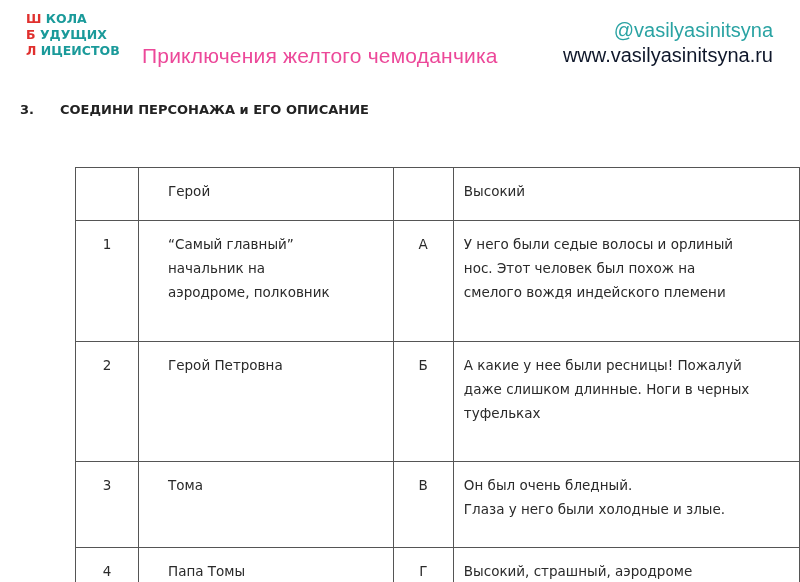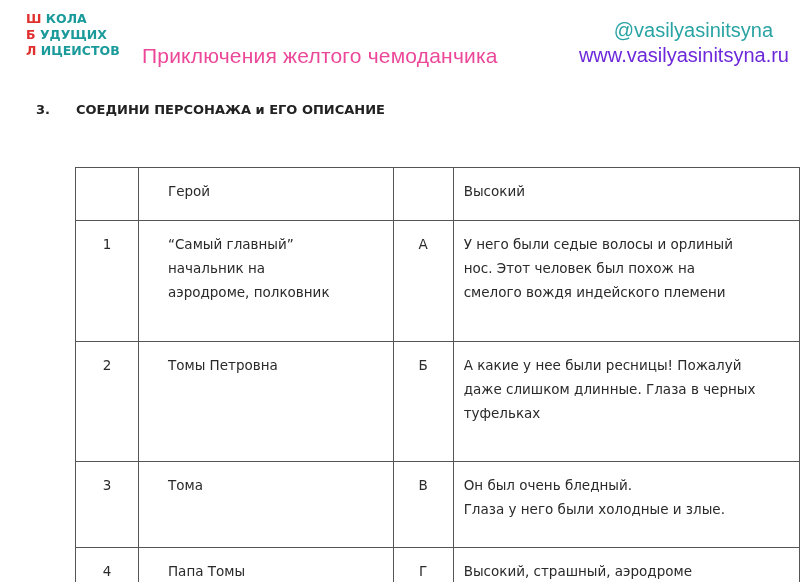--- a/index.html
+++ b/index.html
@@ -10,24 +10,24 @@
           font-weight: bold; font-size: 12.5px; line-height: 16px; letter-spacing: 0px; }
   .logo .ln { white-space: nowrap; }
   .logo .red { color: #e0302e; }
   .logo .teal { color: #1a9a9a; }
 
   .title { position: absolute; left: 142px; top: 44px; font-family: "Liberation Sans", sans-serif;
            font-size: 21px; color: #ec4899; white-space: nowrap; letter-spacing: 0.2px; }
 
   .handle { position: absolute; right: 27px; top: 19px; font-family: "Liberation Sans", sans-serif;
             font-size: 20px; color: #2aa3a3; white-space: nowrap; text-align: right; }
-  .site { position: absolute; right: 11px; top: 44px; font-family: "Liberation Sans", sans-serif;
-          font-size: 20px; color: #6d28d9; white-space: nowrap; }
+  .site { position: absolute; right: 27px; top: 44px; font-family: "Liberation Sans", sans-serif;
+          font-size: 20px; color: #0f172a; white-space: nowrap; }
 
-  .task { position: absolute; left: 36px; top: 102px; font-family: "DejaVu Sans", sans-serif;
+  .task { position: absolute; left: 20px; top: 102px; font-family: "DejaVu Sans", sans-serif;
           font-weight: bold; font-size: 13px; color: #222; white-space: nowrap; }
   .task .num { display: inline-block; width: 40px; }
 
   table.match { position: absolute; left: 75px; top: 167px; border-collapse: collapse;
                 font-family: "DejaVu Sans", sans-serif; font-size: 13.5px; color: #2a2a2a; }
   table.match td { border: 1px solid #555; vertical-align: top; padding: 0; }
   table.match td.c-num { width: 64px; text-align: center; }
   table.match td.c-hero { width: 257px; padding-left: 29px; box-sizing: border-box; }
   table.match td.c-let { width: 61px; text-align: center; }
   table.match td.c-desc { width: 348px; padding-left: 10px; box-sizing: border-box; }
@@ -97,30 +97,30 @@
     </div>
         </td>
   </tr>
 
   <tr class="r2">
     <td class="c-num">
           <div class="cell-text">2</div>
         </td>
     <td class="c-hero">
           <div class="cell-text">
-      <span class="line">Томы Петровна</span>
+      <span class="line">Герой Петровна</span>
     </div>
         </td>
     <td class="c-let">
           <div class="cell-text">Б</div>
         </td>
     <td class="c-desc">
           <div class="cell-text">
       <span class="line">А какие у нее были ресницы! Пожалуй</span>
-      <span class="line">даже слишком длинные. Глаза в черных</span>
+      <span class="line">даже слишком длинные. Ноги в черных</span>
       <span class="line">туфельках</span>
     </div>
         </td>
   </tr>
 
   <tr class="r3">
     <td class="c-num">
           <div class="cell-text">3</div>
         </td>
     <td class="c-hero">

